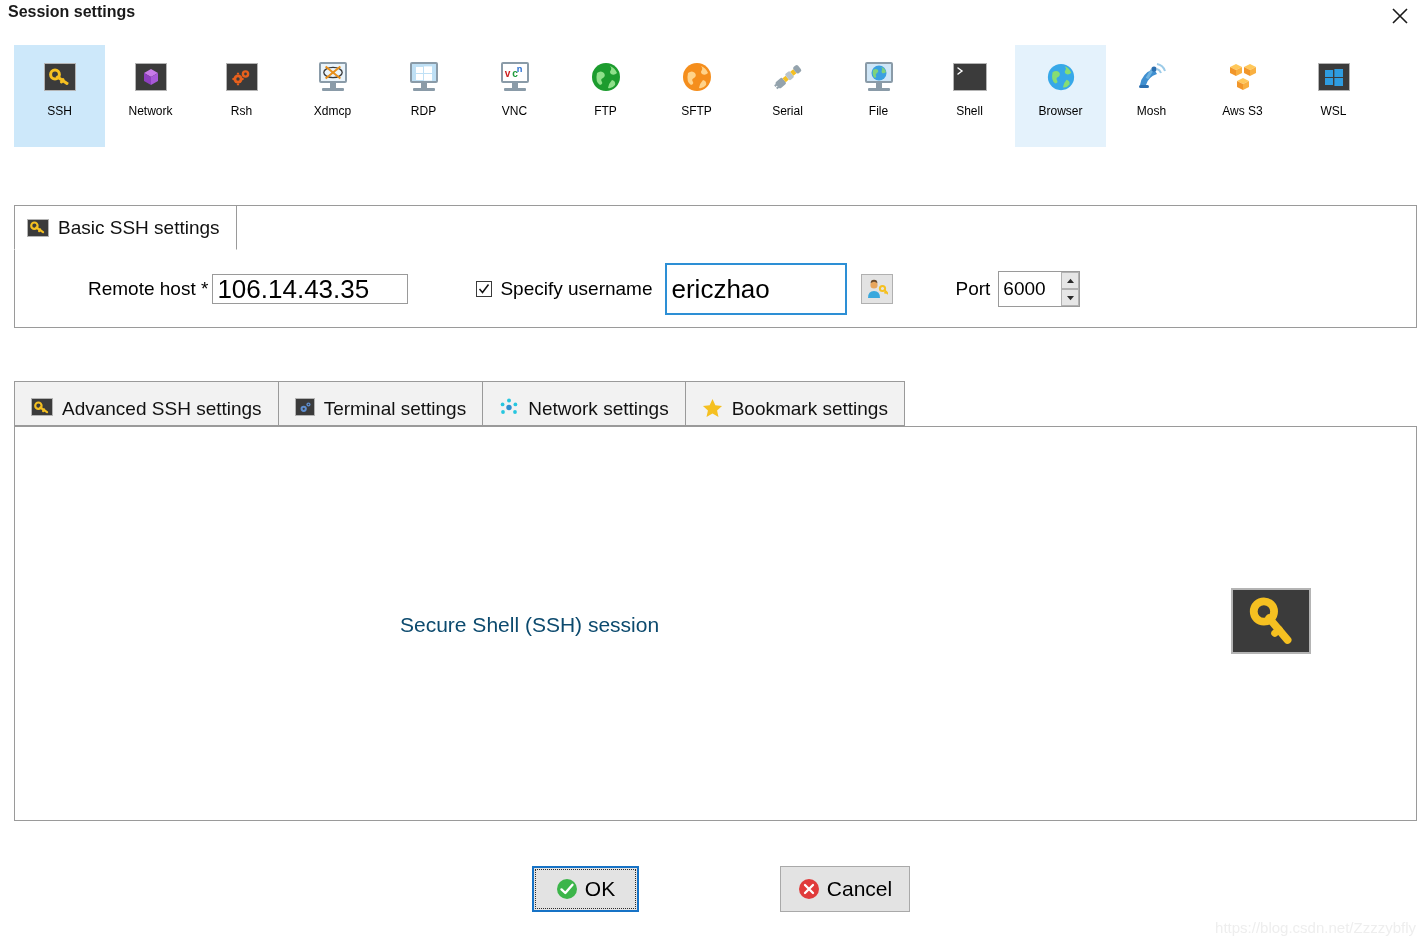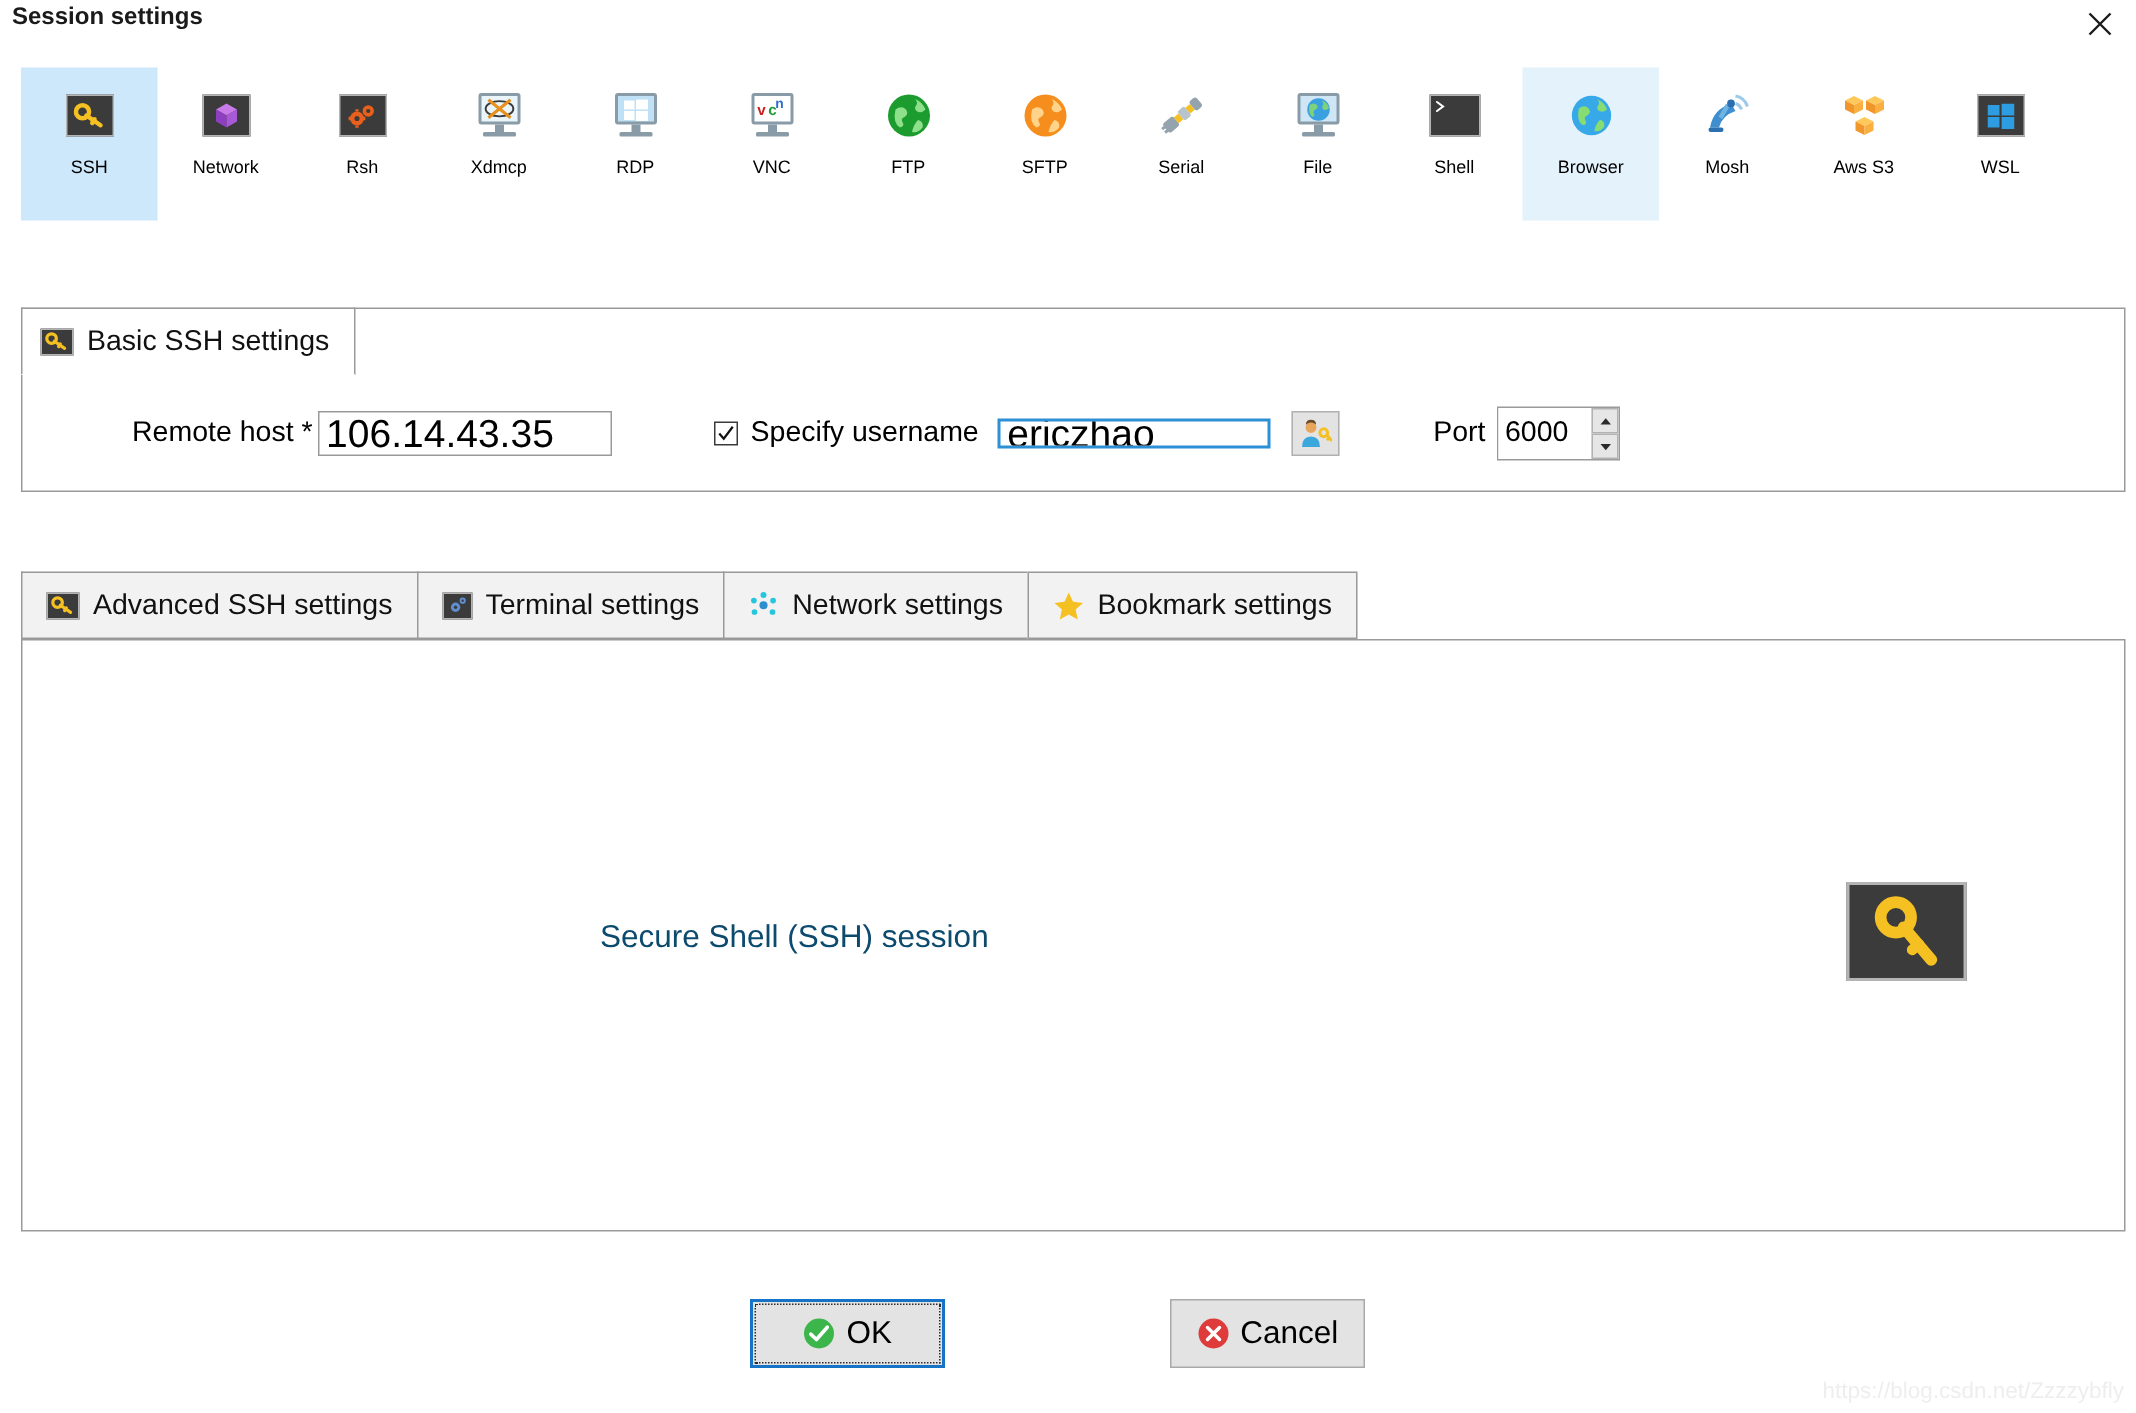--- a/index.html
+++ b/index.html
@@ -137,21 +137,21 @@
     background: #fff;
     font-family: "Liberation Sans", sans-serif;
     font-size: 26px;
     padding: 0 4px;
     box-sizing: border-box;
     color: #000;
     outline: none;
   }
   .txt-input.focused {
     border: 2px solid #2d8fd5;
-    height: 20px;
+    height: 52px;
   }
   .chk {
     width: 16px; height: 16px;
     border: 1px solid #3a3a3a;
     background: #fff;
     display: inline-flex; align-items: center; justify-content: center;
     position: relative;
     box-sizing: border-box;
     cursor: pointer;
   }
@@ -192,26 +192,26 @@
 
   
   #tabbar {
     position: absolute;
     left: 14px; top: 381px;
     height: 45px;
     display: flex;
   }
   .settings-tab {
     height: 45px;
-    padding: 3px 16px;
+    padding: 16px 16px;
     background: #f2f2f2;
     border: 1px solid #9a9a9a;
     border-right: none;
     box-sizing: border-box;
-    display: flex; align-items: center;
+    display: flex; 
     cursor: pointer;
     white-space: nowrap;
   }
   .settings-tab:last-child { border-right: 1px solid #9a9a9a; }
   .settings-tab .tab-text { font-size: 19px; margin-left: 9px; color: #111; }
 
   #content-panel {
     position: absolute;
     left: 14px; top: 426px;
     width: 1403px; height: 395px;
@@ -242,21 +242,21 @@
     background: #e3e3e3;
     border: 1px solid #a9a9a9;
     box-sizing: border-box;
     display: flex; align-items: center; justify-content: center;
     cursor: pointer;
     font-size: 21px;
     color: #000;
   }
   .dlg-btn .btn-label { margin-left: 7px; }
   #ok-btn {
-    left: 500px; top: 866px; width: 130px;
+    left: 532px; top: 866px; width: 107px;
     border: 2px solid #1773c6;
     outline: 1px dotted #2b2b2b;
     outline-offset: -4px;
   }
   #cancel-btn { left: 780px; top: 866px; width: 130px; }
 
   #watermark {
     position: absolute;
     right: 8px; bottom: 6px;
     font-size: 15px;

